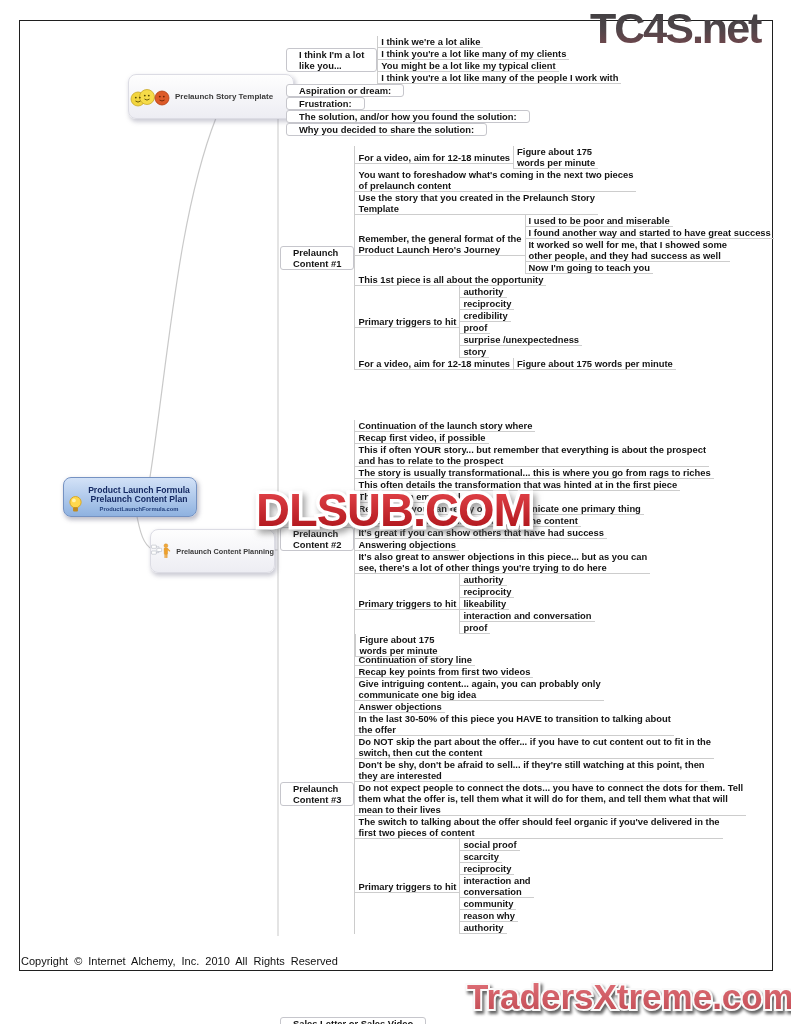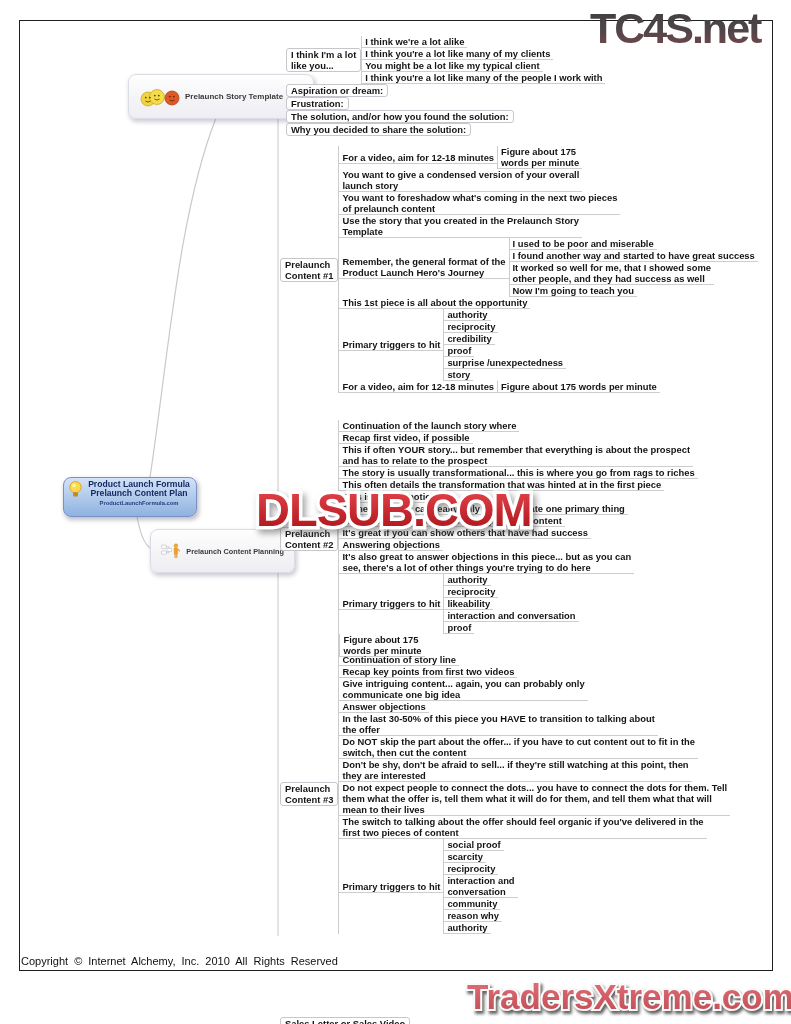--- a/index.html
+++ b/index.html
@@ -10,28 +10,28 @@
   #frame{left:19px;top:20px;width:752px;height:949px;border:1px solid #1f1f1f;z-index:1;}
   
   #connectors{left:0;top:0;width:791px;height:1024px;z-index:2;pointer-events:none;}
   
   .row{display:flex;align-items:center;}
   .col{display:flex;flex-direction:column;align-items:flex-start;}
   .kids{display:flex;flex-direction:column;align-items:flex-start;justify-content:center;
         border-left:1px solid #cccccc;font-weight:bold;}
   .item{font-size:9.4px;line-height:11px;padding:0 3px;border-bottom:1px solid #cdcdcd;
         white-space:pre-line;color:#141414;background:transparent;}
-  .item.bold{font-weight:bold;border:1px solid #c6c6cc;border-radius:3px;background:#fff;padding:0 4px;}
+  .item.bold{font-weight:bold;border:1px solid #c6c6cc;border-radius:3px;background:#fff;padding:0 12px;}
   .sect{position:absolute;z-index:3;}
   
   .picnode{position:absolute;z-index:3;display:flex;align-items:center;gap:4px;
            background:linear-gradient(#fefefe,#ededf3);border:1px solid #dcdce4;border-radius:8px;
-           box-shadow:1.5px 2.5px 4px rgba(110,110,135,.35);padding:2px 10px;}
+           box-shadow:1.5px 2.5px 4px rgba(110,110,135,.35);padding:2px 0;}
   .picnode .nlabel{font-size:8px;font-weight:bold;color:#3a3a3a;white-space:nowrap;}
-  #root-node{left:63px;top:477px;width:124px;height:34px;z-index:3;display:flex;align-items:flex-start;gap:3px;
+  #root-node{left:63px;top:477px;width:124px;height:34px;z-index:3;display:flex;align-items:flex-end;gap:3px;
              background:linear-gradient(#d3e2f7,#8fb2e0);border:1px solid #7592c2;border-radius:8px;
              box-shadow:1.5px 2.5px 4px rgba(110,110,135,.45);padding:2px 4px;position:absolute;}
   .roottext{display:flex;flex-direction:column;align-items:center;line-height:9px;flex:1;}
   .roottext .r1{font-size:8.6px;font-weight:bold;color:#152a63;white-space:nowrap;}
   .roottext .r3{font-size:5.8px;font-weight:bold;color:#23407c;margin-top:1px;white-space:nowrap;}
   
   #copyright{left:21px;top:955px;font-size:11px;color:#101010;word-spacing:3px;z-index:3;}
   
   .wm{z-index:6;pointer-events:none;overflow:visible;}
   #wm-top{left:588px;top:2px;}
@@ -138,24 +138,20 @@
         <div class="row">
           <div class="item">For a video, aim for 12-18 minutes</div>
           <div class="kids">
             <div class="row">
               <div class="item">Figure about 175
 words per minute</div>
             </div>
           </div>
         </div>
         <div class="row">
-          <div class="item">You want to give a condensed version of your overall
-launch story</div>
-        </div>
-        <div class="row">
           <div class="item">You want to foreshadow what's coming in the next two pieces
 of prelaunch content</div>
         </div>
         <div class="row">
           <div class="item">Use the story that you created in the Prelaunch Story
 Template</div>
         </div>
         <div class="row">
           <div class="item">Remember, the general format of the
 Product Launch Hero's Journey</div>

